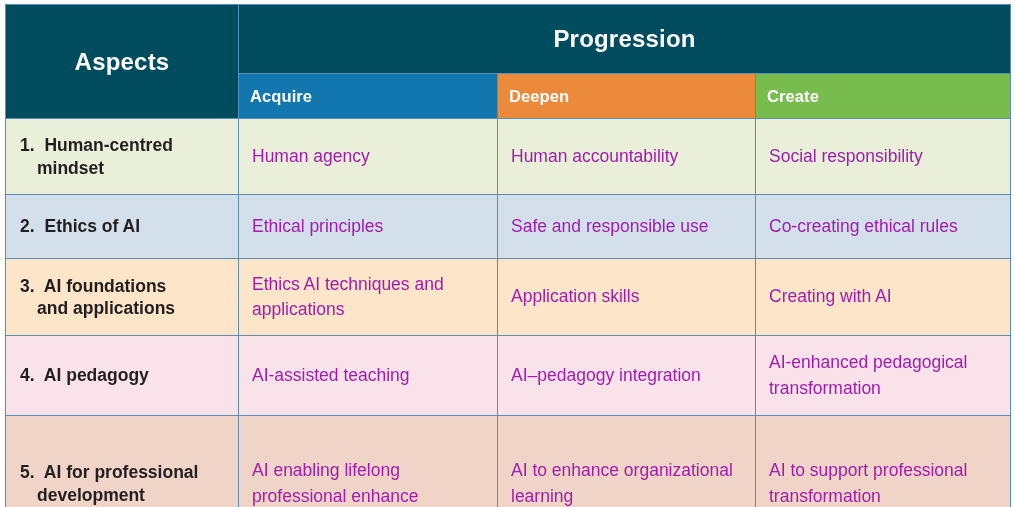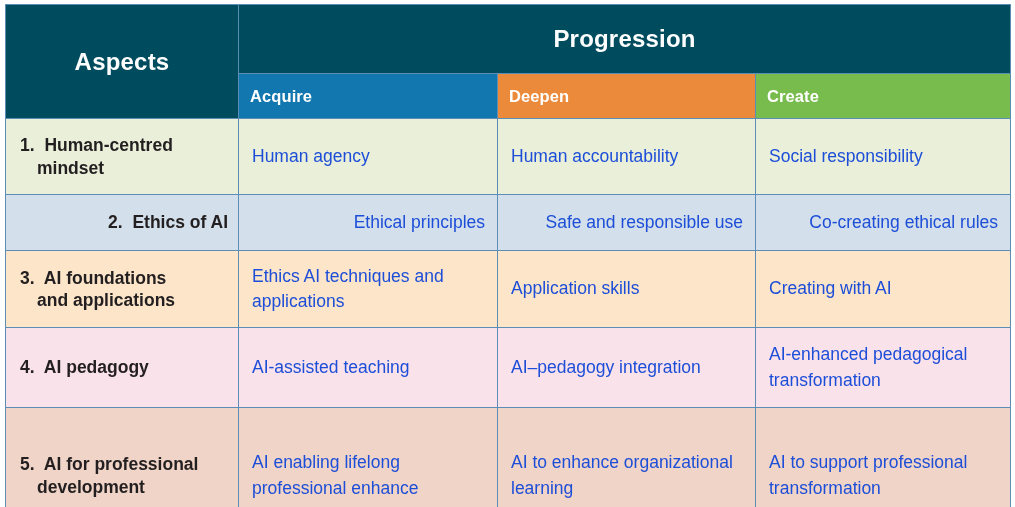--- a/index.html
+++ b/index.html
@@ -68,39 +68,39 @@
   
   td.aspect-label {
     font-weight: bold;
     font-size: 17.5px;
     color: #231f20;
     padding: 9px 10px 9px 14px;
     line-height: 1.28;
   }
   td.cell-text {
     font-size: 17.5px;
-    color: #1d4ed8;
+    color: #a21caf;
     padding: 9px 12px 9px 13px;
     line-height: 1.45;
   }
   .indent-sub {
     display: block;
     padding-left: 17px;
   }
 
   
   .row-1 td { background: #e9efd9; }
   .row-2 td { background: #d3dfea; }
   .row-3 td { background: #fce5c9; }
   .row-4 td { background: #fae2ea; }
   .row-5 td { background: #f0d4c7; }
 
   
   .row-1 td { height: 76px; }
-  .row-2 td { height: 56px; text-align: right; }
+  .row-2 td { height: 64px; }
   .row-3 td { height: 77px; }
   .row-4 td { height: 80px; }
   .row-5 td { height: 136px; }
 
   
   col.c-aspects { width: 233px; }
   col.c-acquire { width: 259px; }
   col.c-deepen  { width: 258px; }
   col.c-create  { width: 255px; }
 </style>

